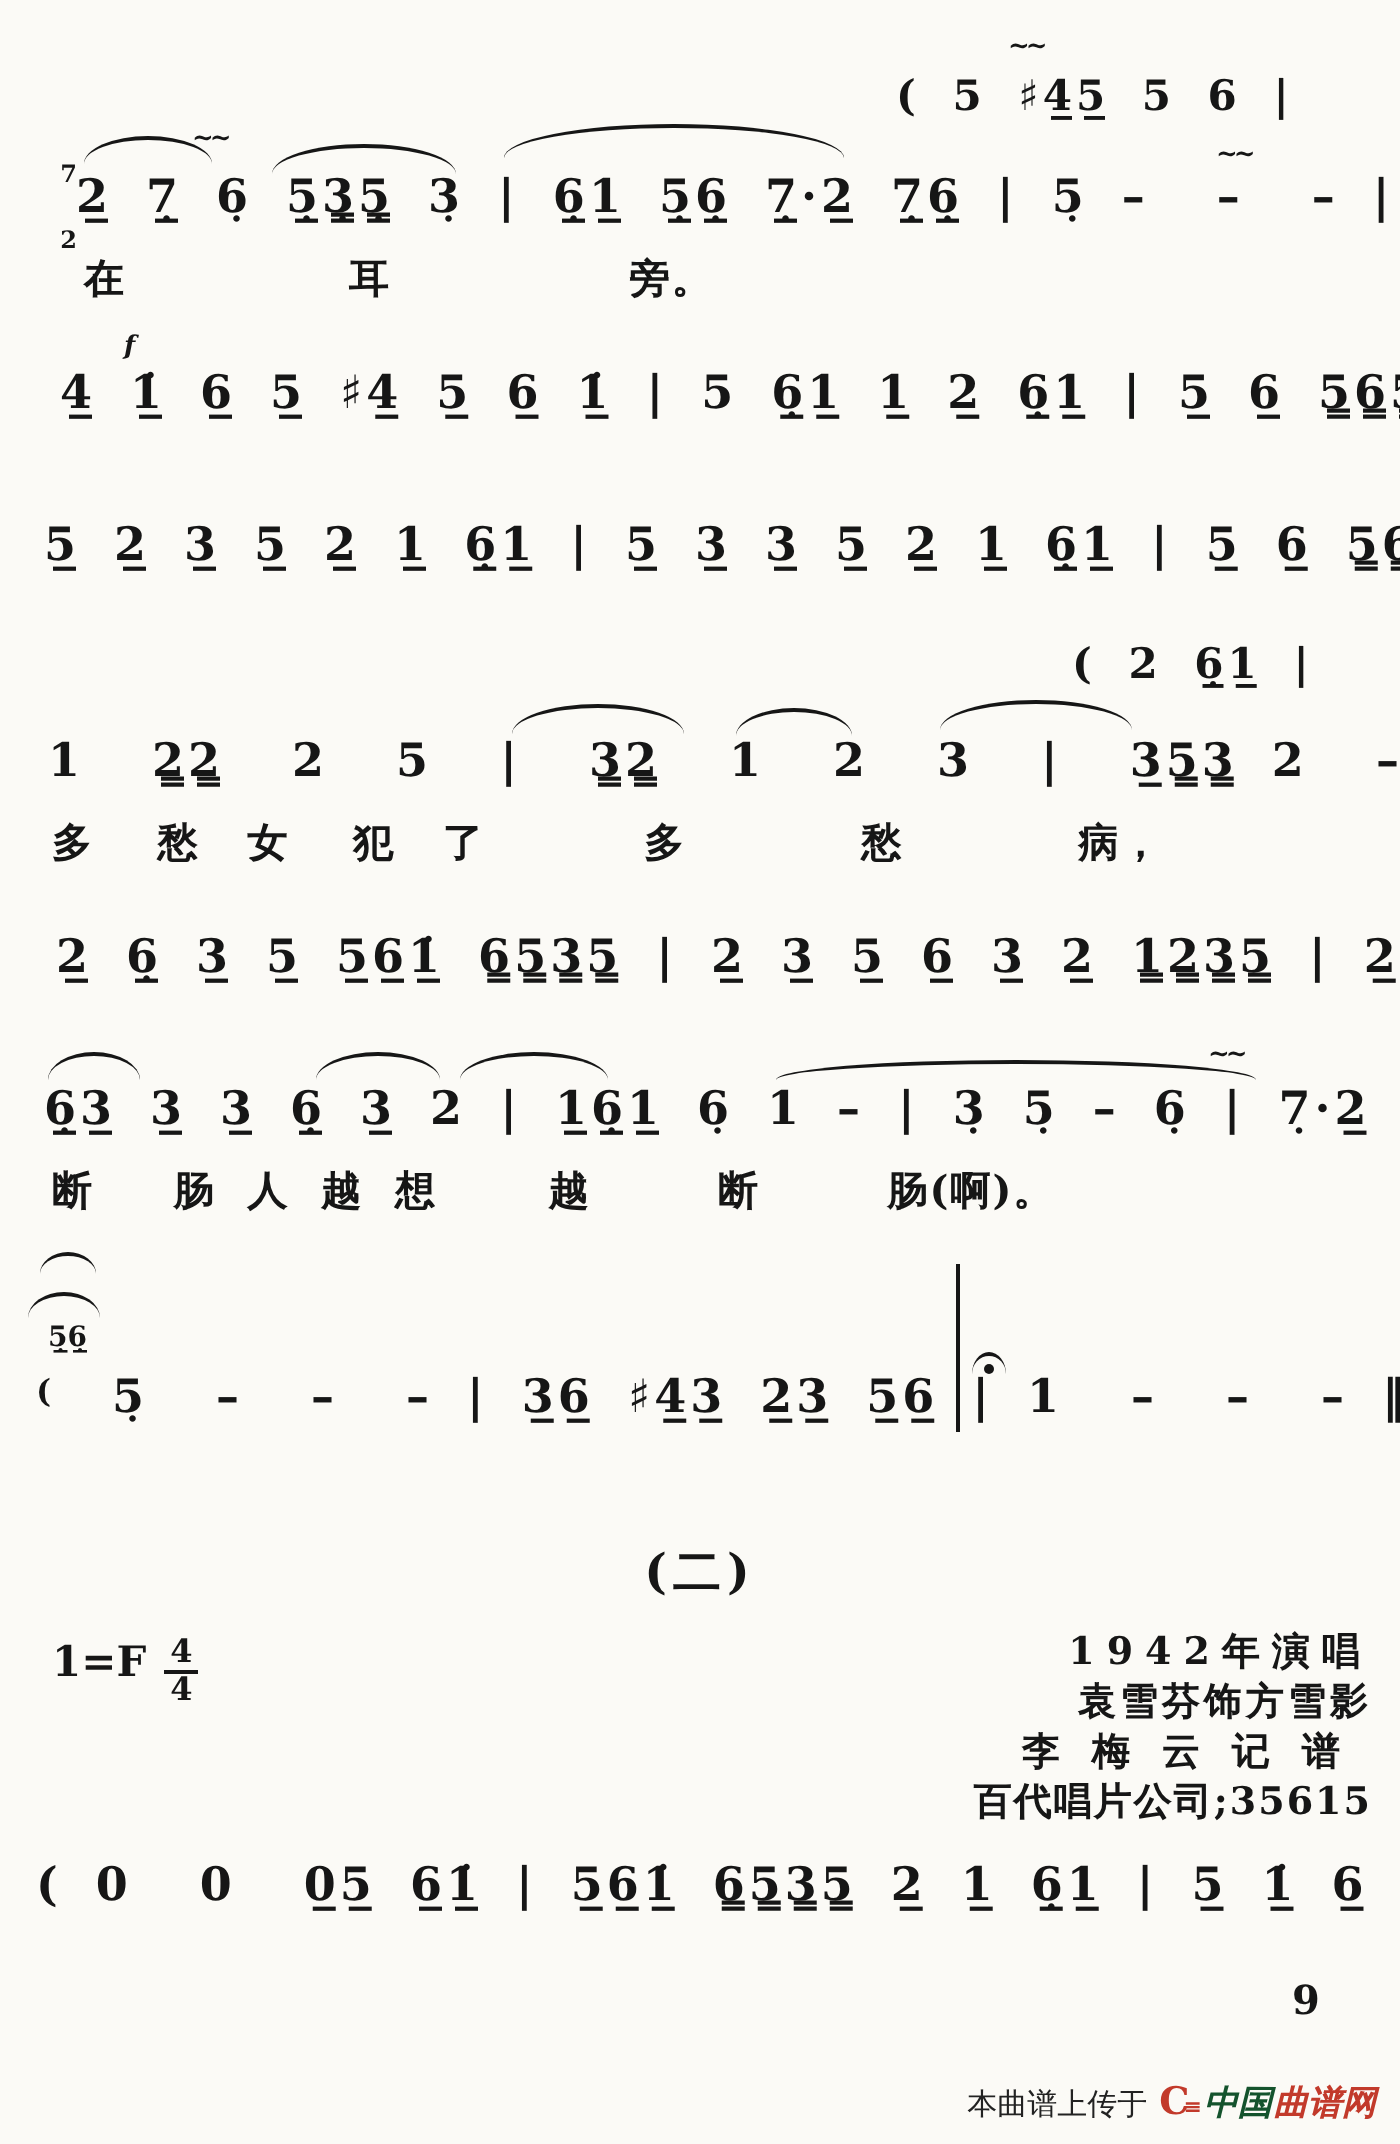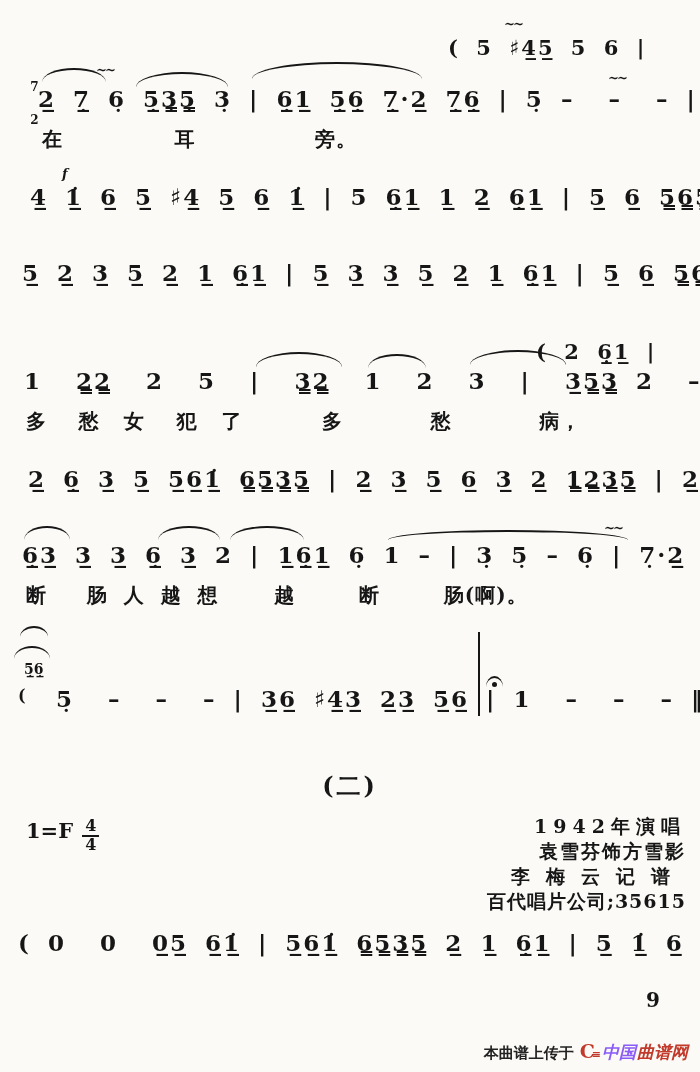--- a/index.html
+++ b/index.html
@@ -31,25 +31,25 @@
   .frac .top{border-bottom:2px solid #161616;padding:0 3px;}
   .credits{position:absolute;text-align:right;font-weight:700;font-size:19px;line-height:25px;}
   .credits .c1{letter-spacing:6px;}
   .credits .c2{letter-spacing:2px;}
   .credits .c3{letter-spacing:16px;}
   .credits .c4{letter-spacing:1px;}
   .tempo{position:absolute;font-weight:700;font-size:20px;display:flex;align-items:center;gap:10px;}
   .tempo .note{font-family:"DejaVu Sans",sans-serif;font-size:22px;}
   .pagenum{position:absolute;font-weight:700;font-size:20px;}
   .footer{position:absolute;display:flex;align-items:baseline;gap:6px;font-size:15px;}
-  .footer .upload{font-weight:700;color:#222;margin-left:48px;}
+  .footer .upload{font-weight:400;color:#222;margin-left:48px;}
   .logo{display:flex;align-items:baseline;gap:1px;font-style:italic;font-weight:700;}
   .logo .c{color:#c23a2b;font-size:19px;font-style:normal;}
   .logo .bars{color:#c23a2b;font-size:11px;margin-left:-4px;}
-  .logo .black{color:#8b5cf6;font-size:17px;}
+  .logo .black{color:#14532d;font-size:17px;}
   .logo .red{color:#c23a2b;font-size:17px;}
 </style>
 </head>
 <body>
 
 <div class="sheet">
 
   <div class="n pickup" style="left:400px;top:36px;margin-left:48px;">( 5 ♯4̲5̲ 5 6 |</div>
   <span class="trill" style="left:504px;top:16px;">~~</span>
 
@@ -64,21 +64,21 @@
   <span class="trill" style="left:608px;top:70px;">~~</span>
 
   <div class="n" style="left:38px;top:86px;">2̲ 7̲̣ 6̣ 5̲̣3̳̣5̳̣ 3̣ | 6̲̣1̲ 5̲̣6̲̣ 7̲̣·2̲ 7̲̣6̲̣ | 5̣ –  –  – | 5 1̇ 6 5 |</div>
   <div class="ly" style="left:42px;top:126px;">在              耳               旁。</div>
 
   <span class="dyn" style="left:62px;top:166px;">f</span>
   <div class="n" style="left:30px;top:184px;">4̲ 1̲̇ 6̲ 5̲ ♯4̲ 5̲ 6̲ 1̲̇ | 5 6̲̣1̲ 1̲ 2̲ 6̲̣1̲ | 5̲ 6̲ 5̳6̳5̳ 0̲4̲ 3̲ 6̲ |</div>
 
   <div class="n" style="left:22px;top:260px;">5̲ 2̲ 3̲ 5̲ 2̲ 1̲ 6̲̣1̲ | 5̲ 3̲ 3̲ 5̲ 2̲ 1̲ 6̲̣1̲ | 5̲ 6̲ 5̳6̳5̳ 0̲7̲ 6̲̣1̲ ) |</div>
 
-  <div class="n pickup" style="left:536px;top:340px;">( 2 6̲̣1̲ |</div>
+  <div class="n pickup" style="left:536px;top:320px;">( 2 6̲̣1̲ |</div>
   <div class="arc" style="left:256px;top:352px;width:86px;height:13px;"></div>
   <div class="arc" style="left:368px;top:354px;width:58px;height:12px;"></div>
   <div class="arc" style="left:470px;top:350px;width:96px;height:13px;"></div>
   <div class="n" style="left:24px;top:368px;">1  2̳2̳  2  5  |  3̳2̳  1  2  3  |  3̲5̳3̳ 2  –  –  |</div>
   <div class="ly" style="left:26px;top:408px;">多    愁   女    犯   了          多           愁           病，</div>
 
   <div class="n" style="left:28px;top:466px;">2̲ 6̲̣ 3̲ 5̲ 5̲6̲1̲̇ 6̳5̳3̳5̳ | 2̲ 3̲ 5̲ 6̲ 3̲ 2̲ 1̳2̳3̳5̳ | 2̲1̲ 6̲̣1̲ 1̲2̲ 5̲3̲ ) |</div>
 
   <div class="arc" style="left:24px;top:526px;width:46px;height:12px;"></div>
   <div class="arc" style="left:158px;top:526px;width:62px;height:12px;"></div>

